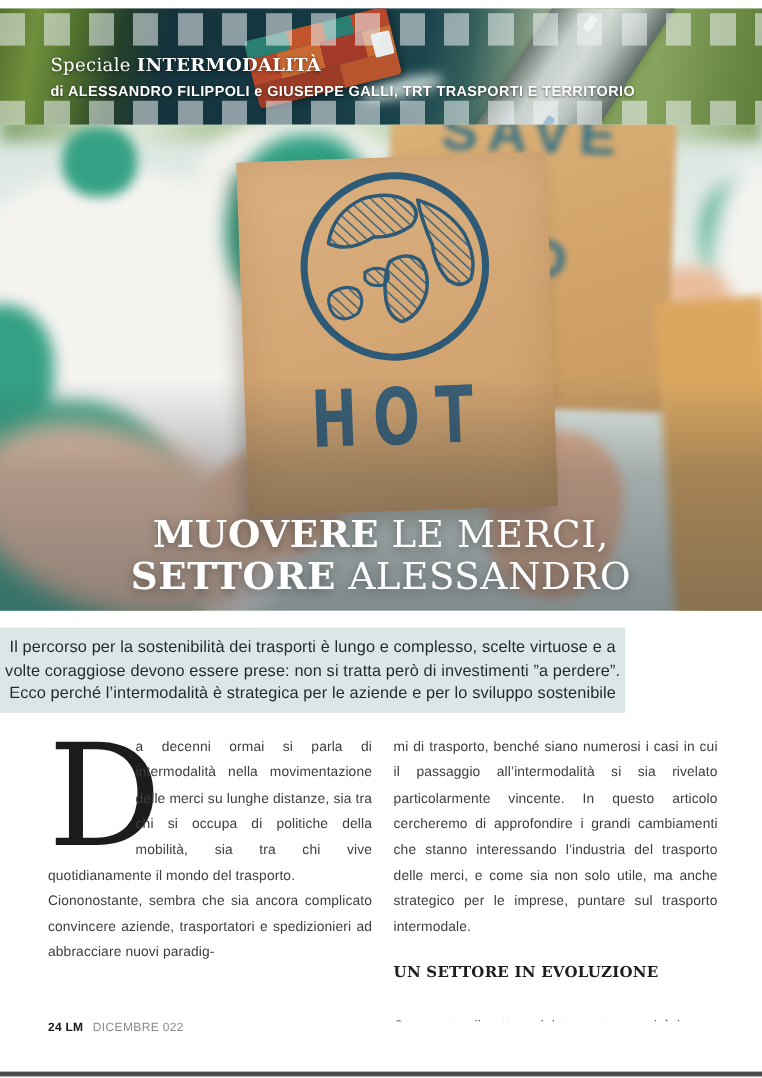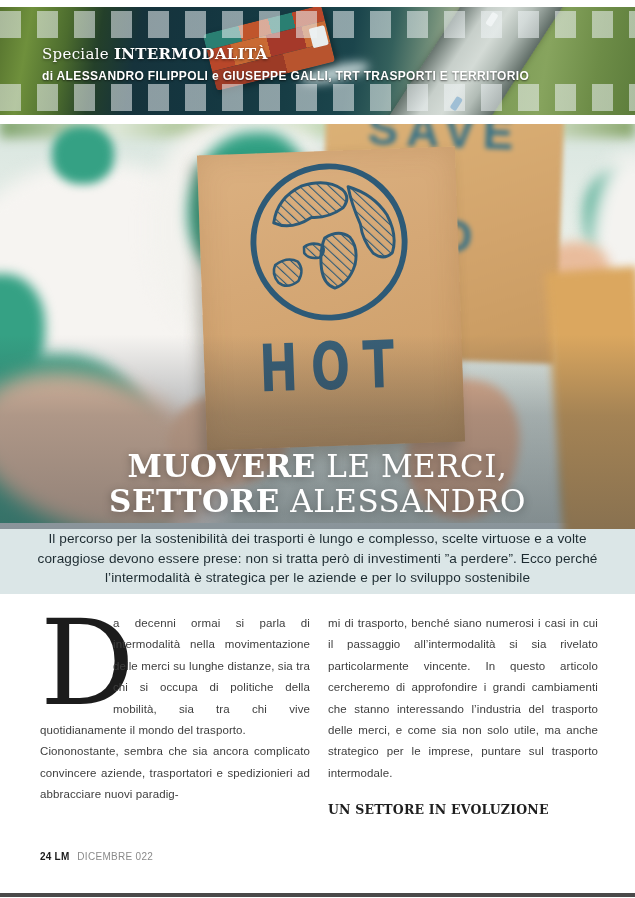--- a/index.html
+++ b/index.html
@@ -54,21 +54,21 @@
     letter-spacing:.3px; text-shadow:0 1px 3px rgba(0,0,0,.55);
   }
   .eyebrow .light { font-weight:normal; }
   .byline {
     margin-top:6px; font-size:12px; font-weight:bold; letter-spacing:.35px;
     text-shadow:0 1px 2px rgba(0,0,0,.6);
   }
 
   
   .hero {
-    position:absolute; top:124px; left:0; width:635px; height:405px; overflow:hidden;
+    position:absolute; top:104px; left:0; width:635px; height:405px; overflow:hidden;
     background:linear-gradient(180deg,#d9e6e0 0%,#e9efe9 30%,#dde6e0 62%,#ccd7d1 100%);
   }
   .blob { position:absolute; border-radius:45%; }
   .foliage { position:absolute; left:0; top:-8px; width:635px; height:22px; filter:blur(6px);
     background:linear-gradient(90deg,#7fa36b,#dfe8d8 18%,#9ab77f 33%,#cfe0c4 48%,#8fae74 66%,#e3ecdd 82%,#86a468 100%); }
   .shirt-left { left:-70px; top:40px; width:330px; height:420px; background:#f6f4f1; filter:blur(9px); }
   .shirt-back { left:150px; top:-10px; width:190px; height:230px; background:#f3f2ee; filter:blur(9px); }
   .green1 { left:-30px; top:230px; width:200px; height:260px; background:#2f9e80; filter:blur(7px); border-radius:38% 62% 55% 45%; opacity:.9; }
   .green2 { left:-45px; top:150px; width:90px; height:110px; background:#35a184; filter:blur(6px); }
   .green3 { left:188px; top:8px; width:120px; height:150px; background:#31a083; filter:blur(7px); border-radius:60% 40% 50% 50%; }
@@ -113,21 +113,21 @@
     background:linear-gradient(180deg, rgba(35,45,55,0) 52%, rgba(38,48,60,.30) 72%, rgba(40,50,62,.46) 100%); }
   .hero-title {
     position:absolute; left:0; right:0; bottom:10px; z-index:6; text-align:center;
     color:#ffffff; font-family:"DejaVu Serif", serif; font-size:31px; line-height:35px;
     text-shadow:0 2px 8px rgba(0,0,0,.35); letter-spacing:.5px;
   }
   .hero-title .b { font-weight:bold; }
 
   
   .standfirst {
-    position:absolute; top:523px; left:0; width:635px; height:71px;
+    position:absolute; top:523px; left:0; width:521px; height:71px;
     background:var(--standfirst_bg, #dbe6e7);
     display:flex; align-items:center; justify-content:center;
   }
   .standfirst p {
     max-width:572px; text-align:center;
     color:var(--standfirst_text, #1d2b31);
     font-size:13.6px; line-height:19.5px; letter-spacing:.1px;
   }
 
   

